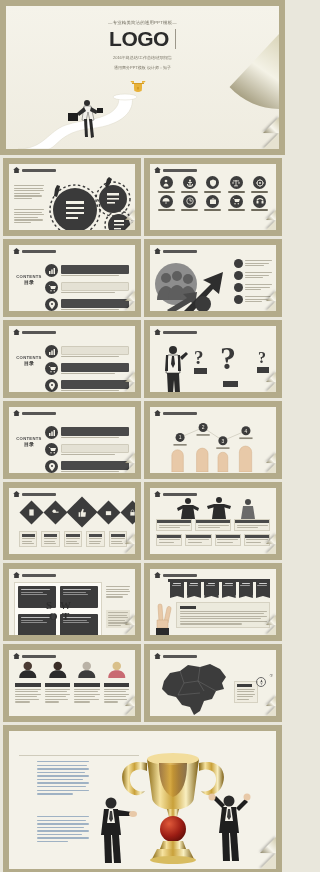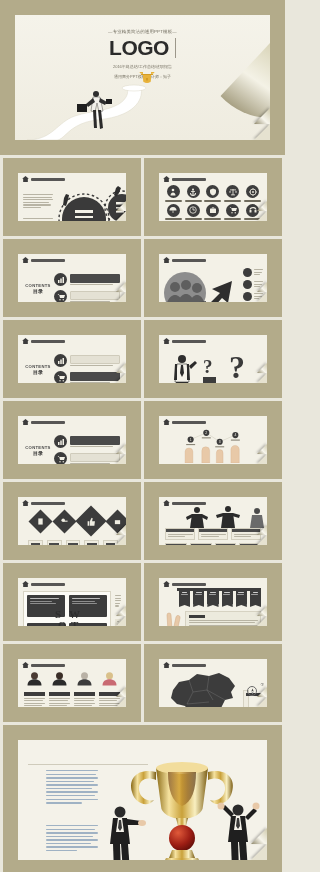--- a/index.html
+++ b/index.html
@@ -8,21 +8,21 @@
     background:#e9e7dc;
     font-family:"Liberation Sans", sans-serif;
     -webkit-font-smoothing:antialiased;
   }
   .page { position:relative; width:285px; height:872px; background:#e9e7dc; }
 
   
   .slide {
     position:relative;
     background:#b3ab8a;
-    padding:15px;
+    padding:6px;
     overflow:hidden;
   }
   .slide-inner {
     position:relative;
     width:100%; height:100%;
     background:#f3f1e7;
     overflow:hidden;
   }
   
   .curl {

